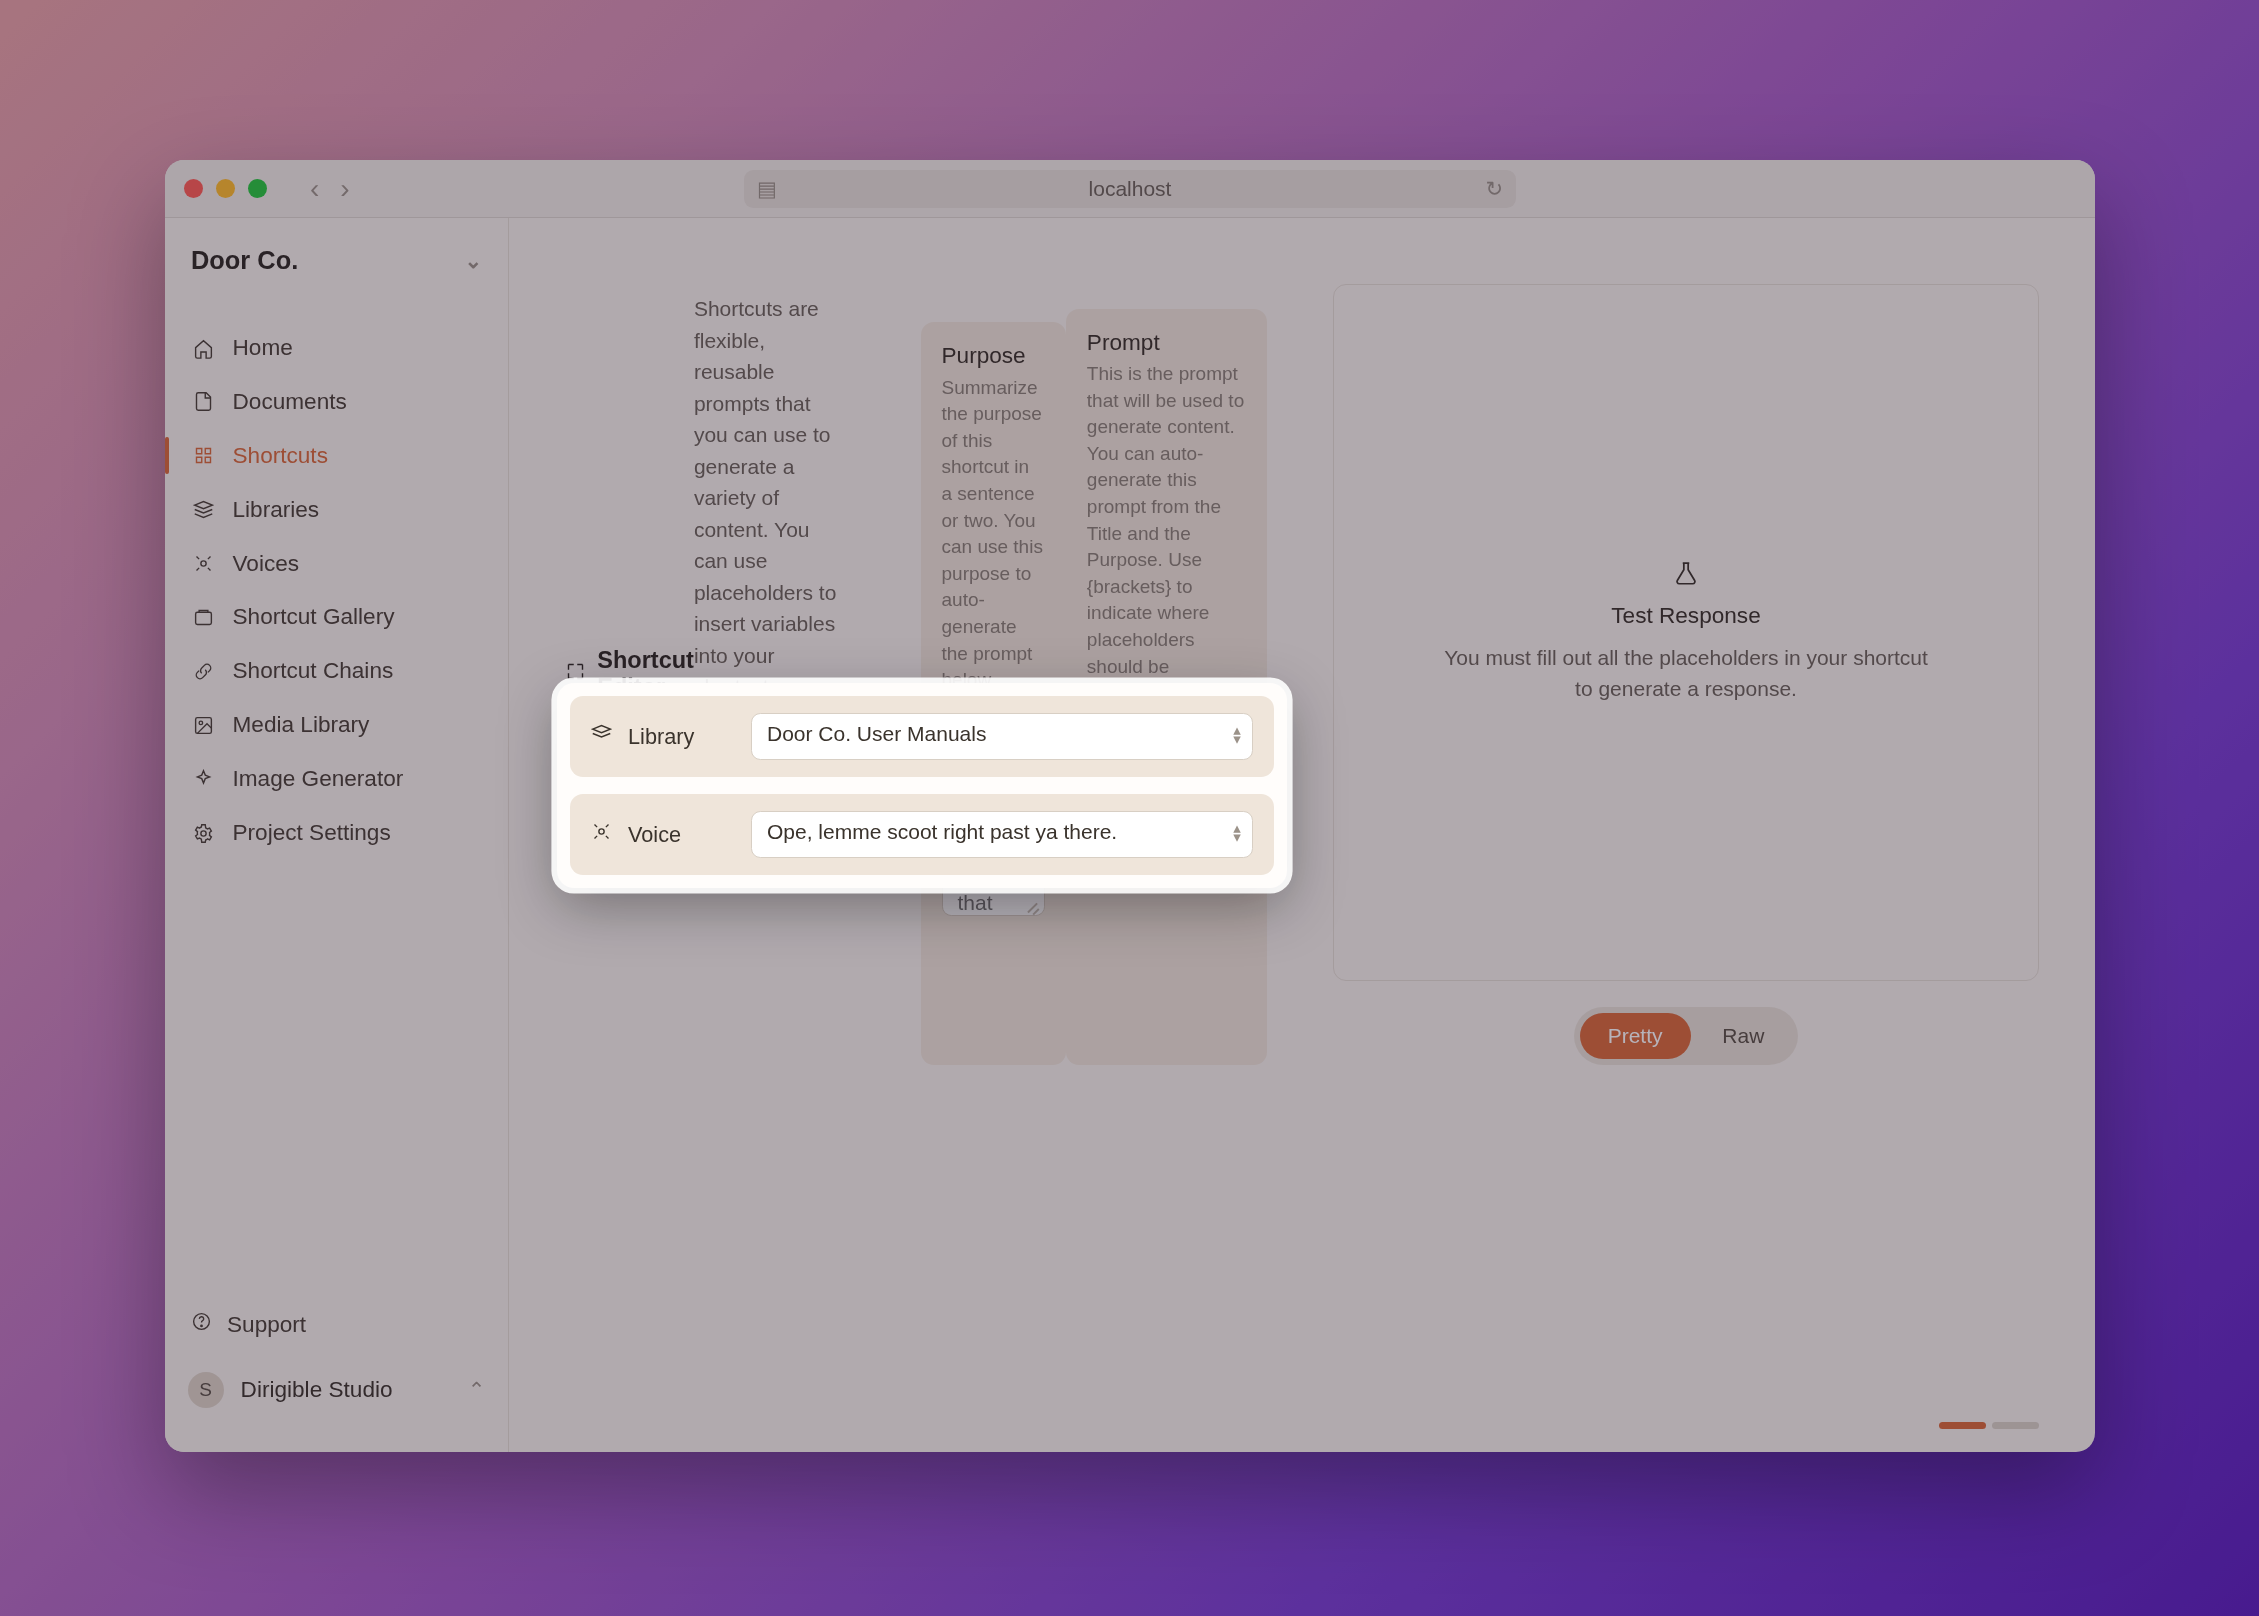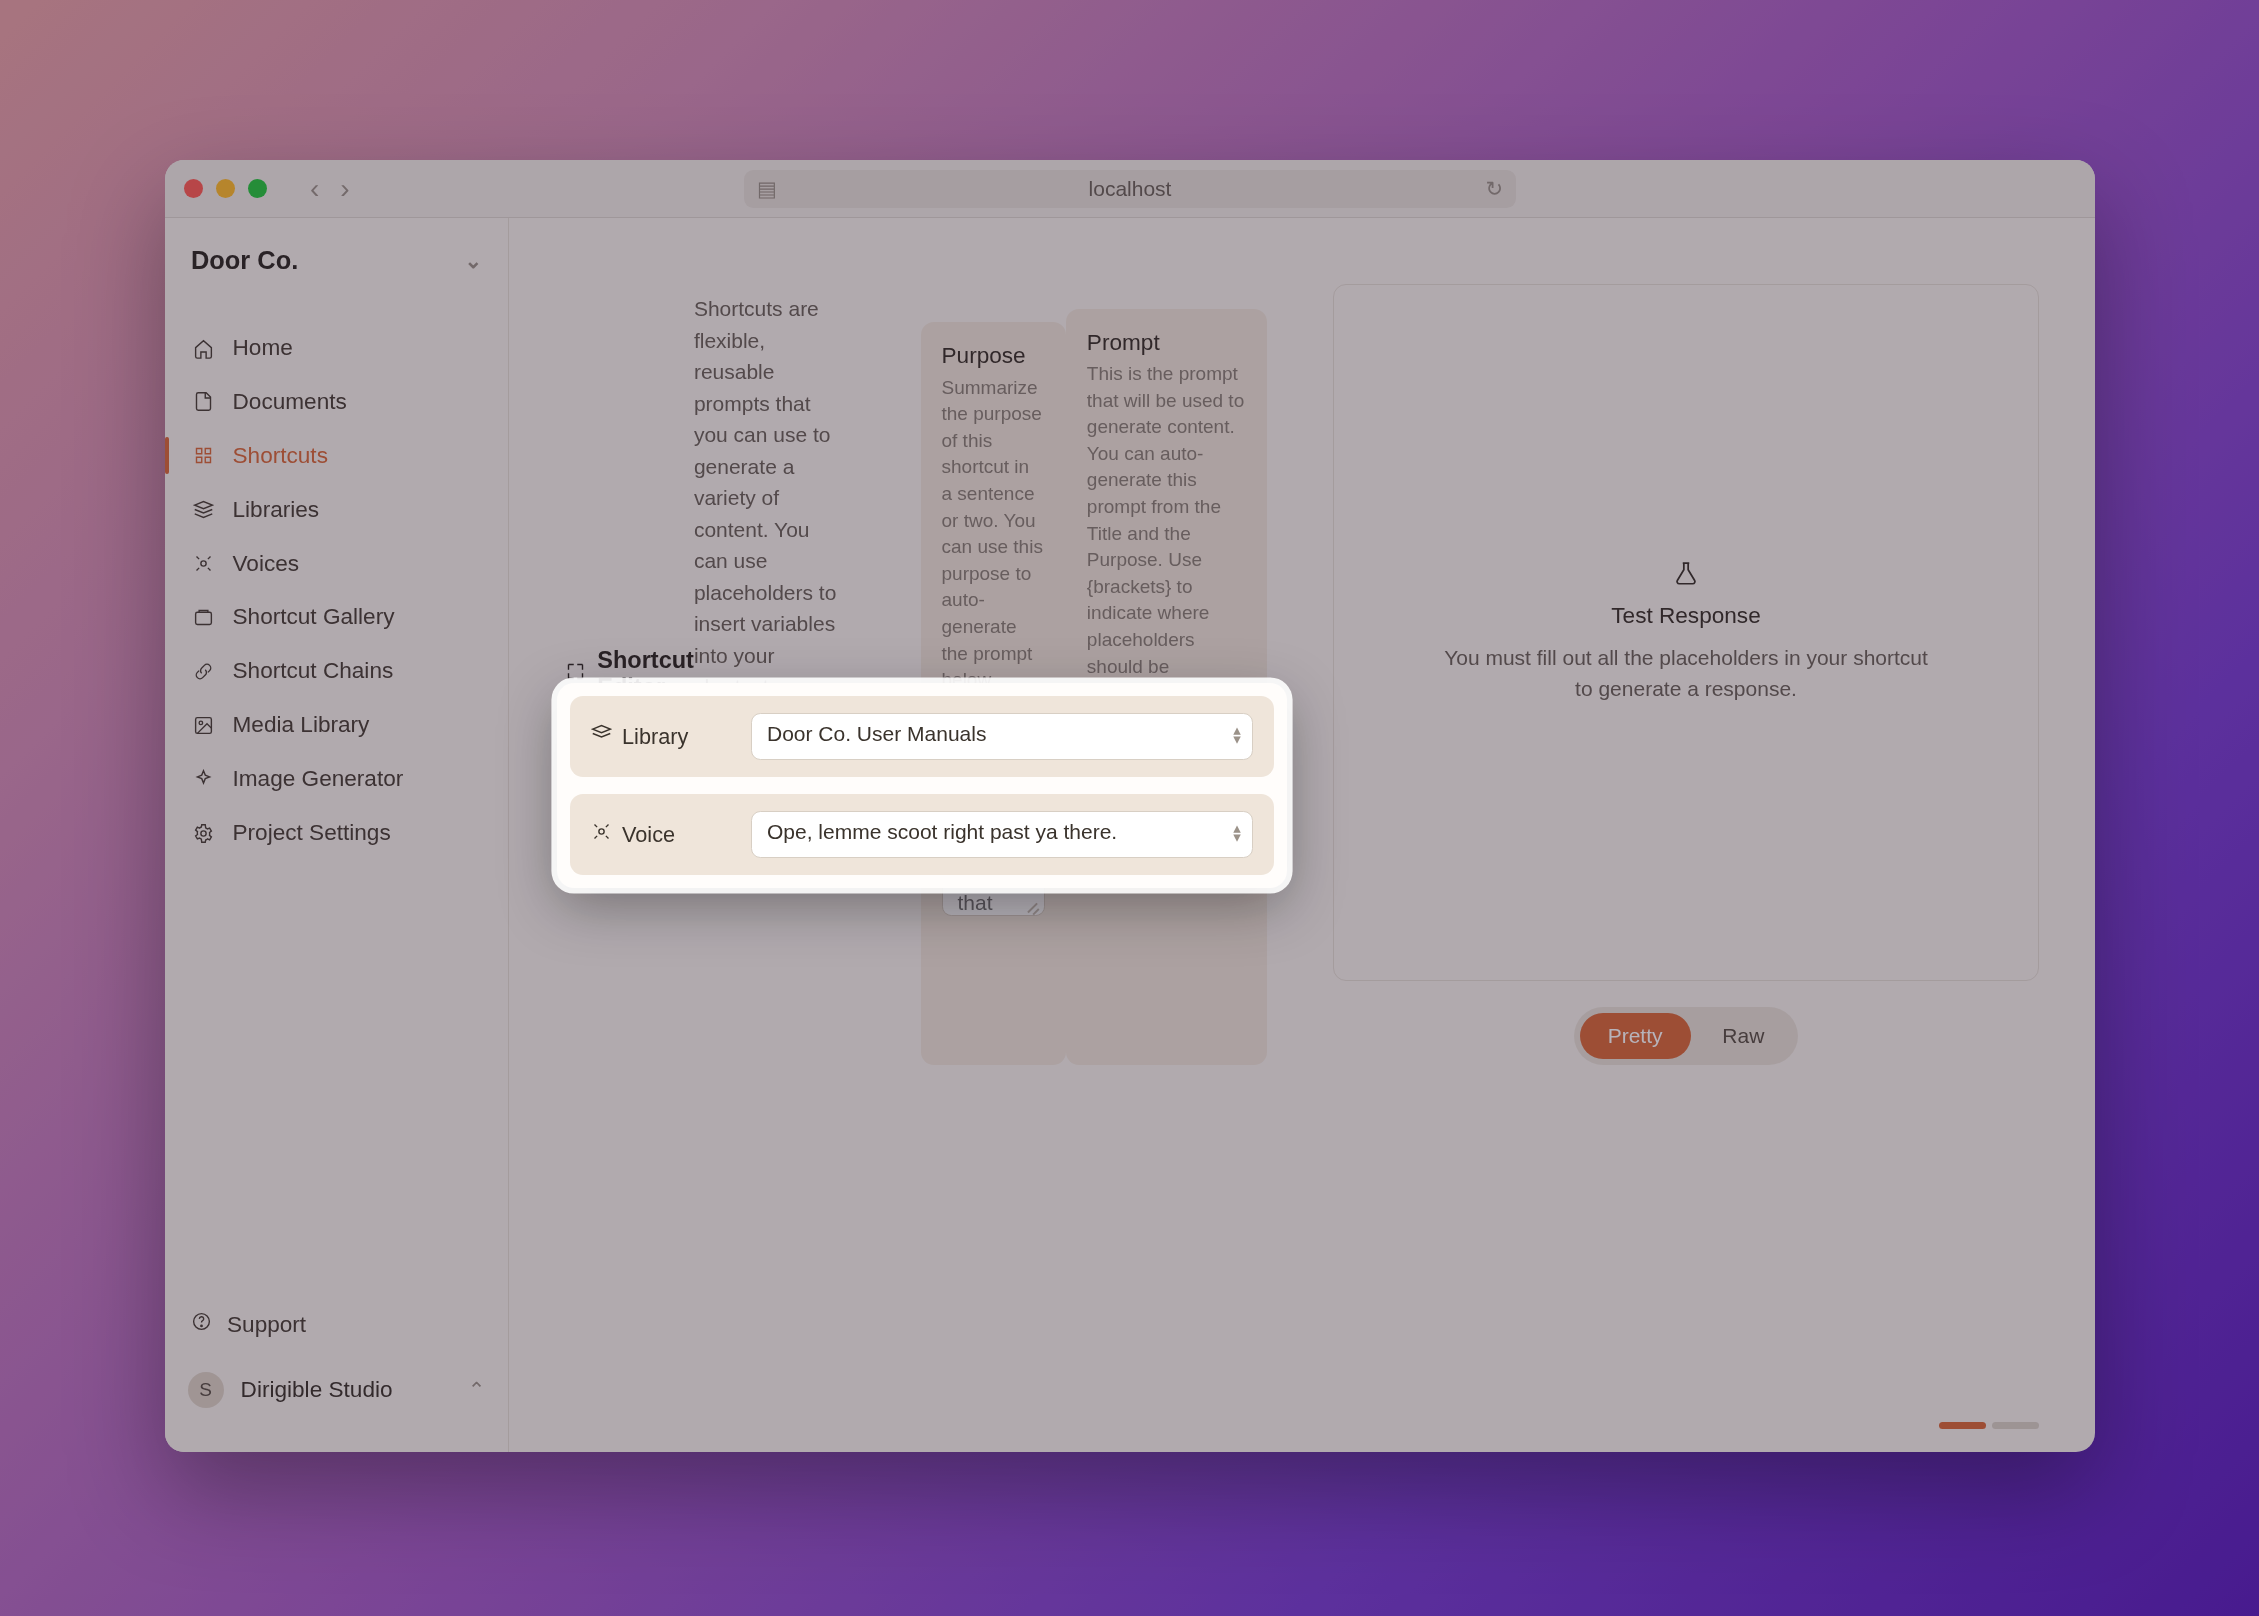--- a/index.html
+++ b/index.html
@@ -102,21 +102,21 @@
 
   .section-title { display:flex; align-items:center; gap:11.3px; font-size:23.5px; font-weight:600; color:#2f2a25; }
   .section-title .ico svg{ width:21px; height:21px; stroke:#2f2a25; fill:none; stroke-width:1.6;}
   .section-desc { font-size:21px; color:#6c645c; line-height:1.5; margin-top:9.4px; max-width:687px;}
 
   .field-card {
     background:#efe5da; border-radius:13px;
     padding:17px 21px; margin-top:19px;
     display:flex; align-items:center; gap:19px;
   }
-  .field-card .lbl { display:flex; align-items:center; gap:10px; font-size:21.7px; color:#3a332c; font-weight:500; width:141px;}
+  .field-card .lbl { display:flex; align-items:center; gap:16px; font-size:21.7px; color:#3a332c; font-weight:500; width:141px;}
   .field-card .lbl svg { width:21px; height:21px; stroke:#3a332c; fill:none; stroke-width:1.6;}
   .select-box {
     flex:1; height:47px; background:#fff; border:0.9px solid #d8cfc4; border-radius:9.4px;
     display:flex; align-items:center; padding:0 38px 5px 15px; font-size:21px; color:#3a332c; position:relative;
   }
   .select-box .updown { position:absolute; right:11.3px; color:#9b9289; font-size:15px; line-height:0.6; display:flex; flex-direction:column;}
 
   .block {
     background:#efe5da; border-radius:13px; padding:21px; margin-top:24.5px;
   }

